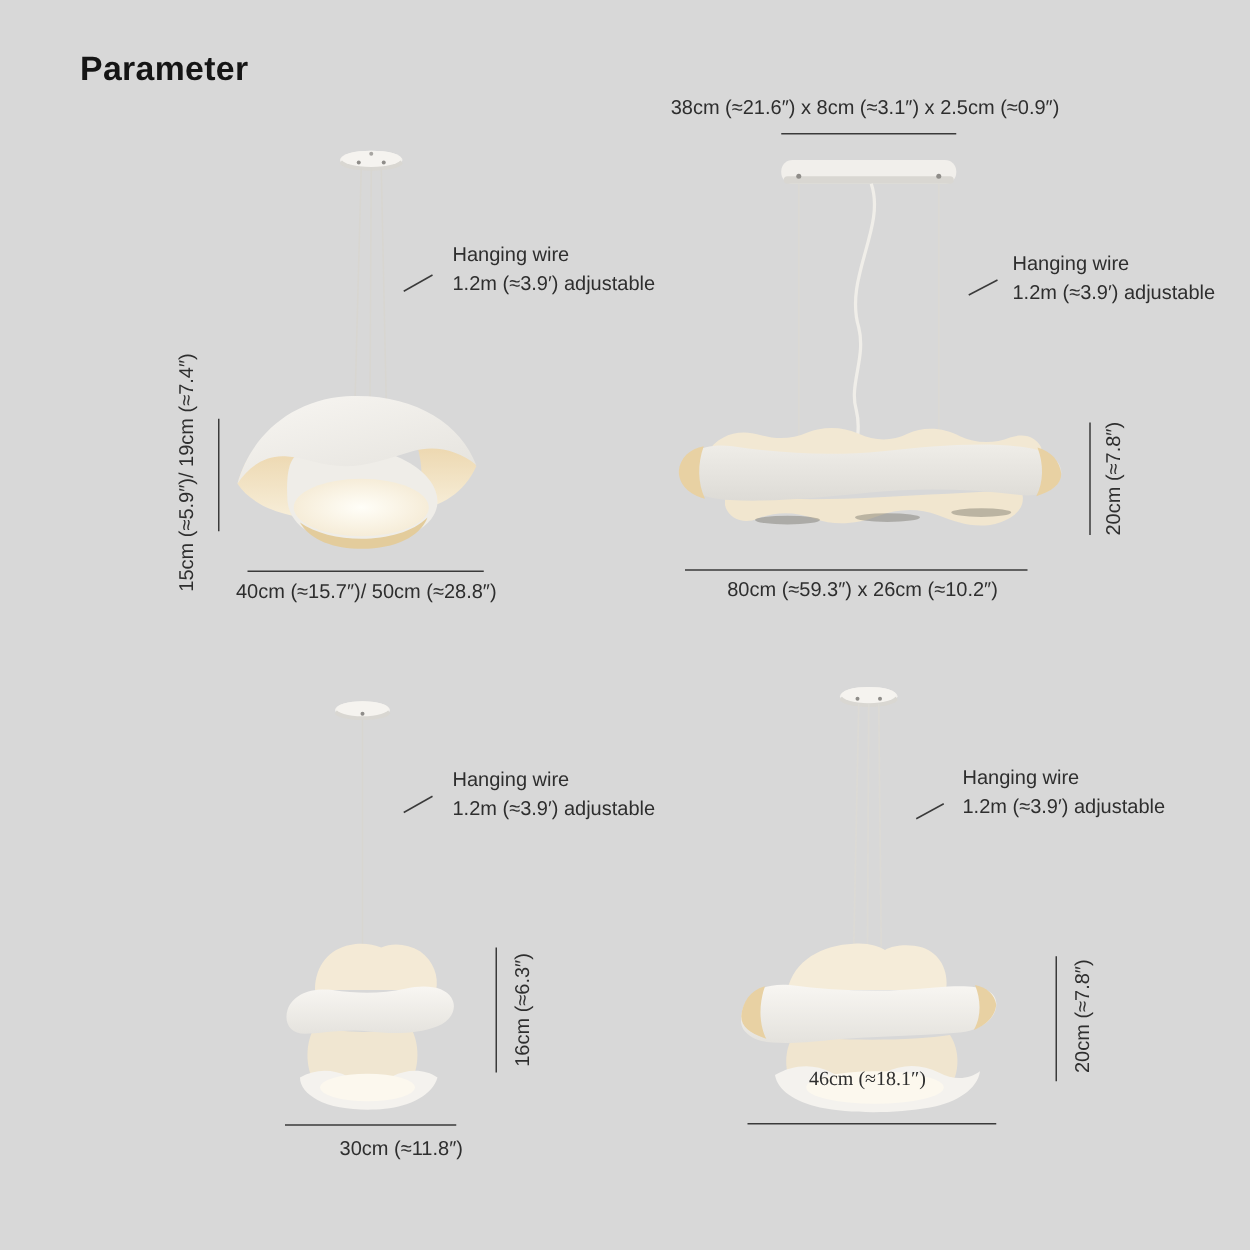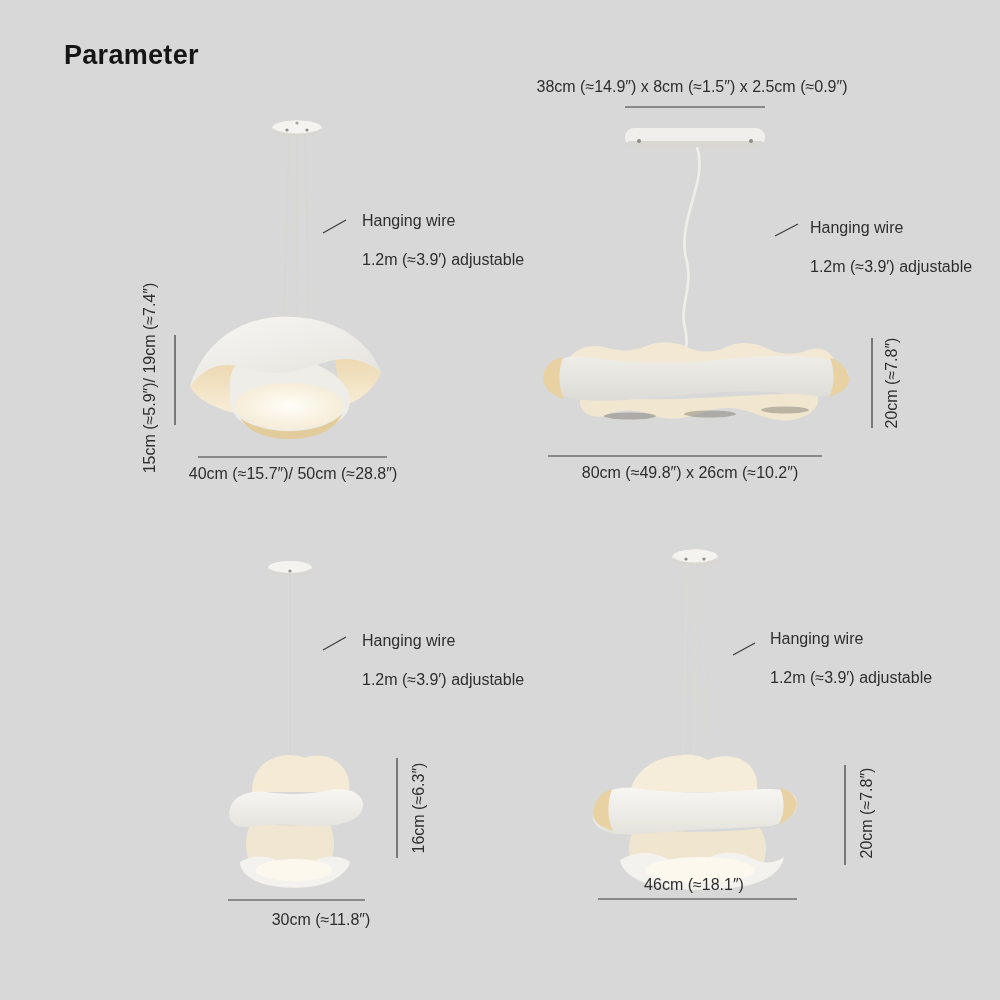--- a/index.html
+++ b/index.html
@@ -13,21 +13,21 @@
     position:absolute; left:64px; top:40px;
     font-size:27px; font-weight:bold; color:#151515; letter-spacing:.3px;
   }
   .lbl { position:absolute; font-size:16px; color:#2e2e2e; white-space:nowrap; }
   .lbl.center { transform:translateX(-50%); text-align:center; }
   .vlbl {
     position:absolute; font-size:16px; color:#2e2e2e; white-space:nowrap;
     transform:translate(-50%,-50%) rotate(-90deg);
   }
   .hw { line-height:23px; }
-  .hw span { display:block;margin-top:16px; }
+  .hw span { display:block; }
   svg.lamp, svg.overlay { position:absolute; }
   svg.overlay { left:0; top:0; pointer-events:none; }
 </style>
 </head>
 <body>
 
 <div class="canvas">
 
   <div class="title">Parameter</div>
 
@@ -163,21 +163,21 @@
     <line x1="175" y1="335" x2="175" y2="425"></line>
     <line x1="198" y1="457" x2="387" y2="457"></line>
     <line x1="872" y1="338" x2="872" y2="428"></line>
     <line x1="548" y1="456" x2="822" y2="456"></line>
     <line x1="397" y1="758" x2="397" y2="858"></line>
     <line x1="228" y1="900" x2="365" y2="900"></line>
     <line x1="845" y1="765" x2="845" y2="865"></line>
     <line x1="598" y1="899" x2="797" y2="899"></line>
   </svg>
 
-  <div class="lbl center" style="left:692px; top:78px;">38cm (≈14.9″) x 8cm (≈1.5″) x 2.5cm (≈0.9″)</div>
+  <div class="lbl center" style="left:692px; top:78px;">38cm (≈21.6″) x 8cm (≈3.1″) x 2.5cm (≈0.9″)</div>
 
   <div class="lbl hw" style="left:362px; top:193px;">
     <span>Hanging wire</span>
     <span>1.2m (≈3.9′) adjustable</span>
   </div>
   <div class="lbl hw" style="left:810px; top:200px;">
     <span>Hanging wire</span>
     <span>1.2m (≈3.9′) adjustable</span>
   </div>
   <div class="lbl hw" style="left:362px; top:613px;">
@@ -186,21 +186,21 @@
   </div>
   <div class="lbl hw" style="left:770px; top:611px;">
     <span>Hanging wire</span>
     <span>1.2m (≈3.9′) adjustable</span>
   </div>
 
   <div class="vlbl" style="left:150px; top:378px;">15cm (≈5.9″)/ 19cm (≈7.4″)</div>
   <div class="lbl center" style="left:293px; top:465px;">40cm (≈15.7″)/ 50cm (≈28.8″)</div>
 
   <div class="vlbl" style="left:892px; top:383px;">20cm (≈7.8″)</div>
-  <div class="lbl center" style="left:690px; top:464px;">80cm (≈49.8″) x 26cm (≈10.2″)</div>
+  <div class="lbl center" style="left:690px; top:464px;">80cm (≈59.3″) x 26cm (≈10.2″)</div>
 
   <div class="vlbl" style="left:419px; top:808px;">16cm (≈6.3″)</div>
   <div class="lbl center" style="left:298px; top:911px;margin-left:23px;">30cm (≈11.8″)</div>
 
   <div class="vlbl" style="left:867px; top:813px;">20cm (≈7.8″)</div>
-  <div class="lbl center" style="left:694px; top:876px;">46cm (≈18.1″)</div>
+  <div class="lbl center" style="left:694px; top:855px;font-family:Liberation Serif, serif;">46cm (≈18.1″)</div>
 
 </div>
 
 </body></html>

